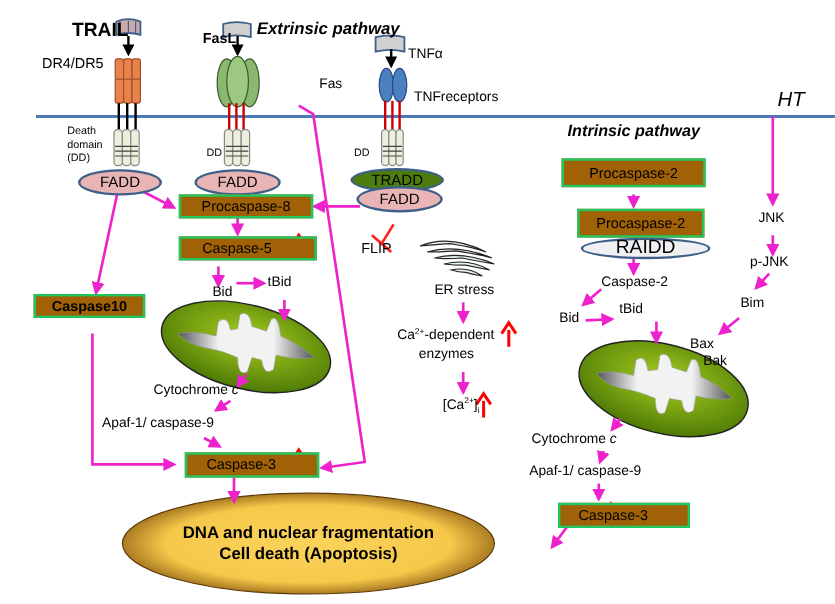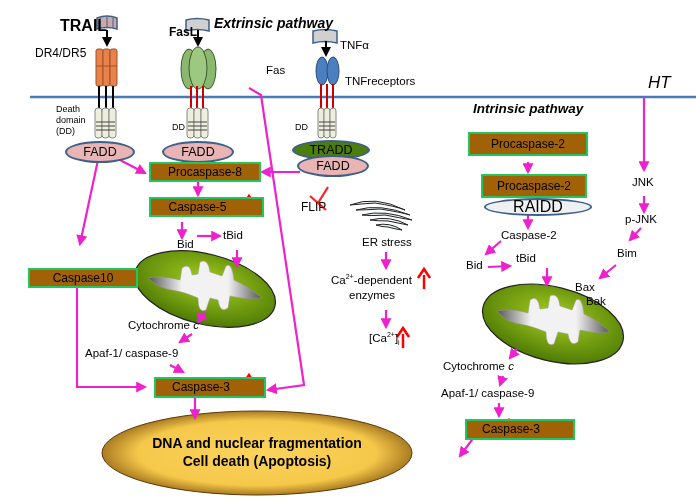--- a/index.html
+++ b/index.html
@@ -226,21 +226,21 @@
 <div class="ell" style="left:162px; top:141px; width:72px; height:22px; line-height:18px; background:#e8b4b4;"><span>FADD</span></div>
 <div class="ell" style="left:292px; top:140px; width:78px; height:20px; line-height:16px; background:#4d7c0f;"><span>TRADD</span></div>
 <div class="ell" style="left:297px; top:155px; width:72px; height:22px; line-height:18px; background:#e8b4b4;"><span>FADD</span></div>
 <div class="ell" style="left:484px; top:198px; width:108px; height:18px; line-height:14px; background:#eef0f2; font-size:16px;"><span>RAIDD</span></div>
 <div class="lbl" style="left:301px; top:200px; font-size:12px;">FLIP</div>
 
 <div class="box" style="left:149px; top:162px; width:112px; height:20px; line-height:16px;"><span>Procaspase-8</span></div>
 <div class="box" style="left:149px; top:197px; width:115px; height:20px; line-height:16px; padding-right:18px;"><span>Caspase-5</span></div>
 <div class="lbl" style="left:177px; top:238px;">Bid</div>
 <div class="lbl" style="left:223px; top:229px;">tBid</div>
-<div class="box" style="left:28px; top:268px; width:110px; height:20px; line-height:16px;"><span>Caspase10</span></div>
+<div class="box" style="left:28px; top:245px; width:93px; height:20px; line-height:16px;font-weight:bold;"><span>Caspase10</span></div>
 <div class="lbl" style="left:128px; top:319px;"><span>Cytochrome </span><i>c</i></div>
 <div class="lbl" style="left:85px; top:347px;">Apaf-1/ caspase-9</div>
 <div class="box" style="left:154px; top:377px; width:112px; height:21px; line-height:17px; padding-right:18px;"><span>Caspase-3</span></div>
 
 <div class="lbl" style="left:362px; top:236px;">ER stress</div>
 <div class="lbl" style="left:331px; top:273px;"><span>Ca</span><sup style="font-size:7px;">2+</sup><span>-dependent</span></div>
 <div class="lbl" style="left:349px; top:289px;">enzymes</div>
 <div class="lbl" style="left:369px; top:331px;"><span>[Ca</span><sup style="font-size:7px;">2+</sup><span>]</span><sub style="font-size:7px;">i</sub></div>
 
 <div class="box" style="left:468px; top:132px; width:120px; height:24px; line-height:20px;"><span>Procaspase-2</span></div>

